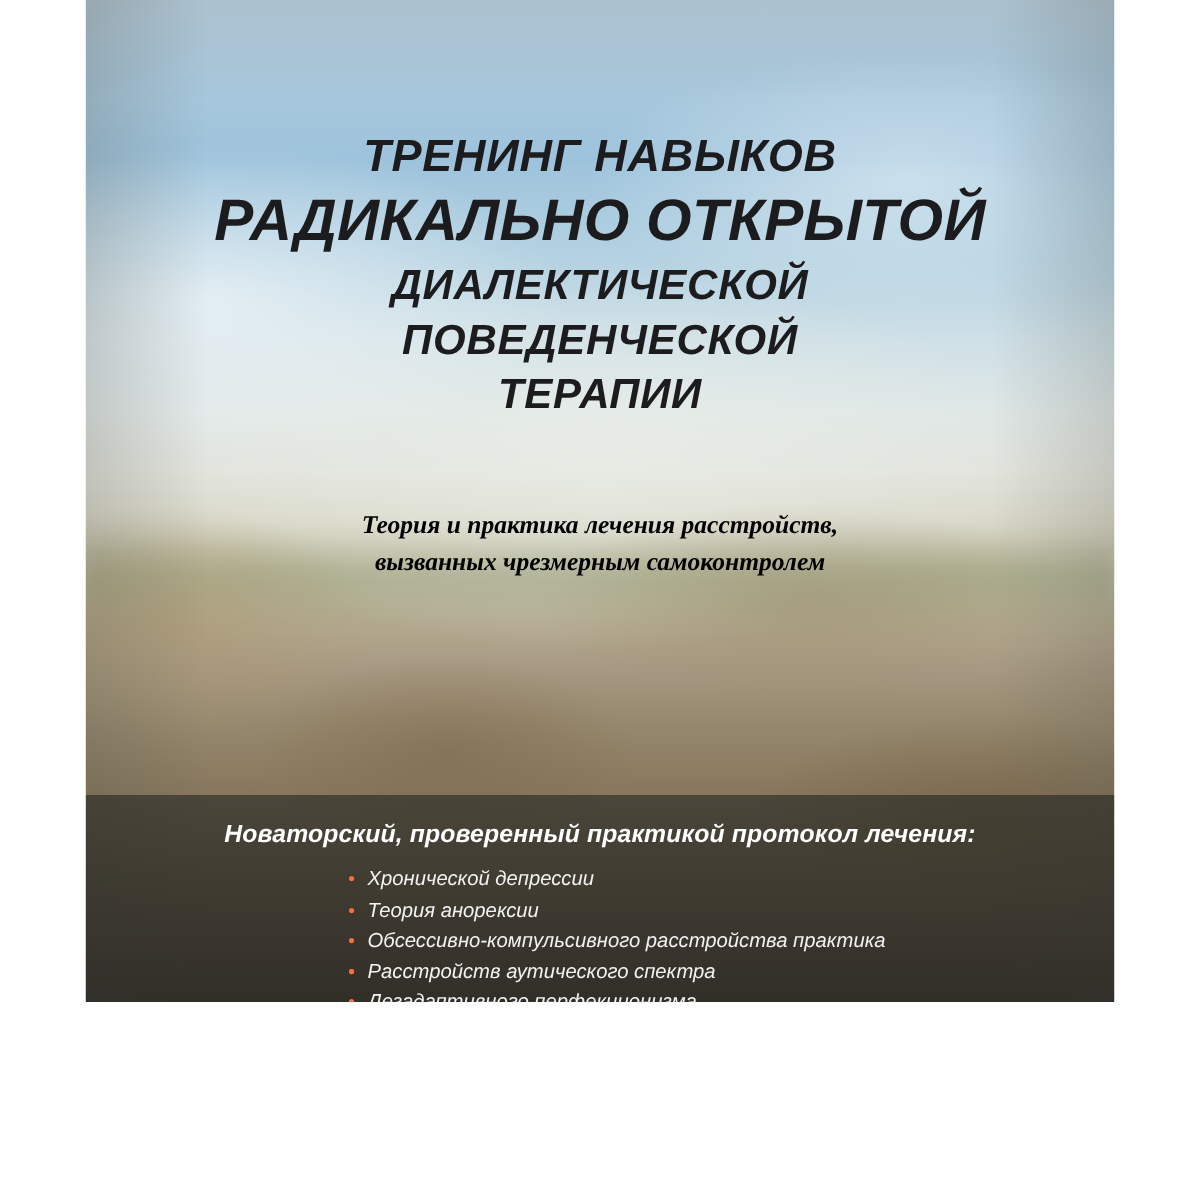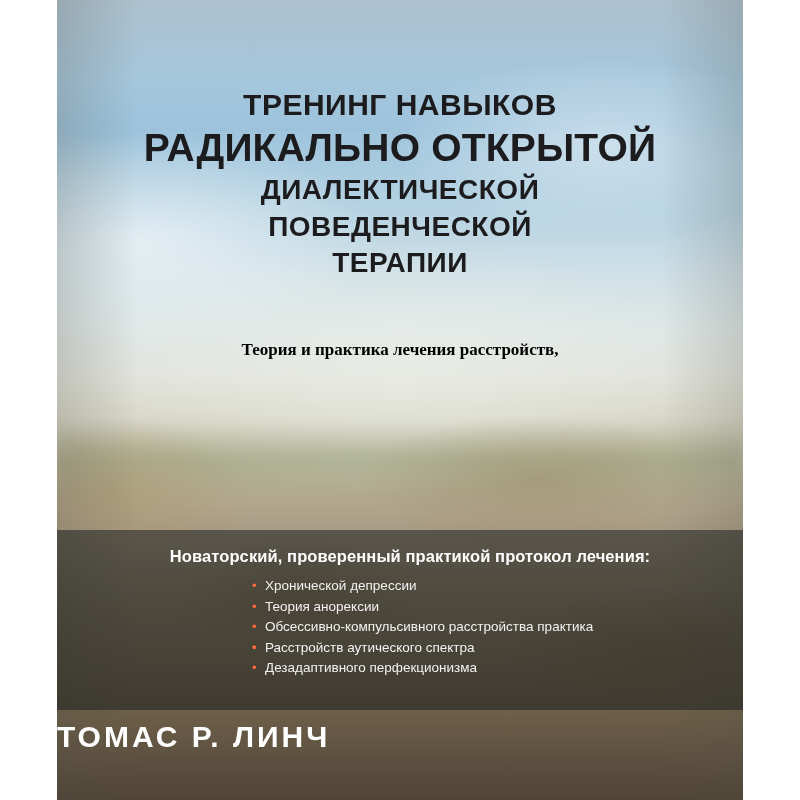--- a/index.html
+++ b/index.html
@@ -9,24 +9,25 @@
   }
   body {
     width: 800px;
     height: 800px;
     font-family: "Liberation Sans", sans-serif;
     overflow: hidden;
   }
   #cover {
     position: relative;
     width: 686px;
-    height: 800px;
+    height: 668px;
     margin: 0 auto;
     overflow: hidden;
     background: #cfd9d2;
+    font-style: italic;
   }
   
   .bg-layer {
     position: absolute;
     left: 0;
     top: 0;
     width: 100%;
     height: 100%;
   }
   .bg-sky {
@@ -112,21 +113,20 @@
   }
 
   
   .band {
     position: absolute;
     left: 0;
     right: 0;
     top: 530px;
     height: 180px;
     background: rgba(26,30,30,0.55);
-    padding-left: 20px;
   }
   .band-heading {
     color: #ffffff;
     font-weight: bold;
     font-size: 16.5px;
     text-align: center;
     padding-top: 17px;
     letter-spacing: 0.1px;
   }
   .band-list {
@@ -186,20 +186,21 @@
   <div class="title-block">
     <div class="title-line t1">ТРЕНИНГ НАВЫКОВ</div>
     <div class="title-line t2">РАДИКАЛЬНО ОТКРЫТОЙ</div>
     <div class="title-line t3">ДИАЛЕКТИЧЕСКОЙ</div>
     <div class="title-line t4">ПОВЕДЕНЧЕСКОЙ</div>
     <div class="title-line t5">ТЕРАПИИ</div>
   </div>
 
   <div class="subtitle">
     <div>Теория и практика лечения расстройств,</div>
+    <div>вызванных чрезмерным самоконтролем</div>
   </div>
 
   <div class="band">
     <div class="band-heading">Новаторский, проверенный практикой протокол лечения:</div>
     <ul class="band-list">
       <li><span class="bullet">•</span><span>Хронической депрессии</span></li>
       <li><span class="bullet">•</span><span>Теория анорексии</span></li>
       <li><span class="bullet">•</span><span>Обсессивно-компульсивного расстройства практика</span></li>
       <li><span class="bullet">•</span></li>
       <li><span class="bullet">•</span><span>Расстройств аутического спектра</span></li>

